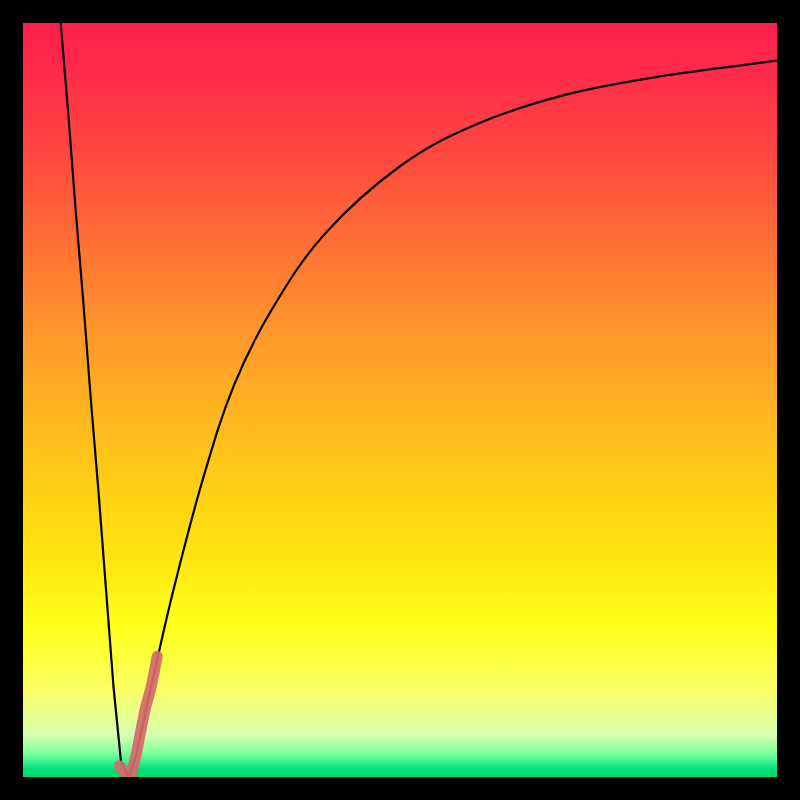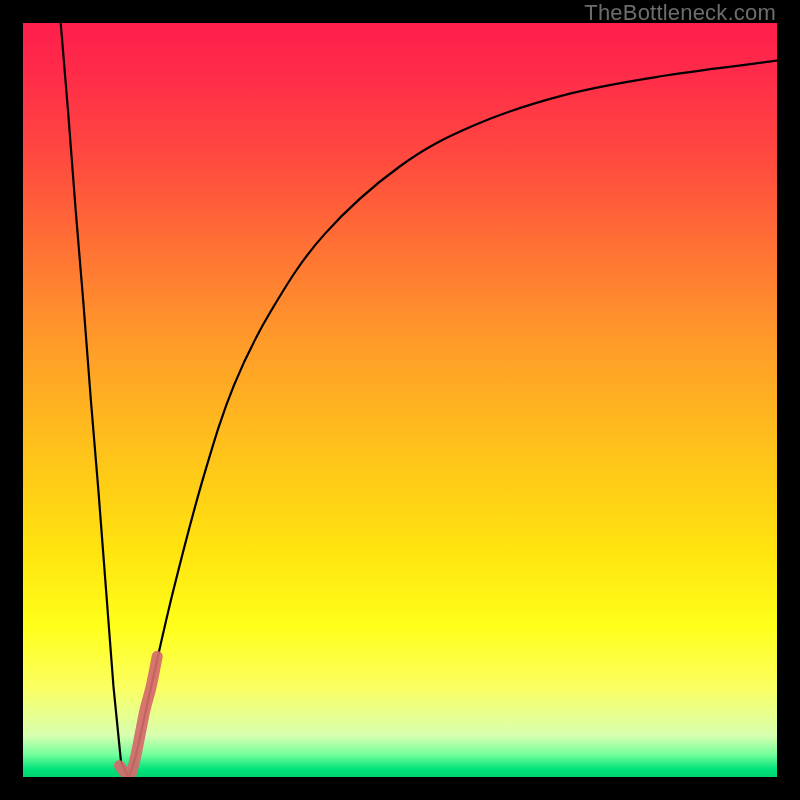--- a/index.html
+++ b/index.html
@@ -67,14 +67,13 @@
 <body>
 
 <div class="frame">
   <div class="plot-area">
     <div class="gradient-bg"></div>
     <svg class="curves" viewBox="0 0 754 754" preserveAspectRatio="none">
       <path id="main-curve" fill="none" stroke="#000000" stroke-width="2.2" stroke-linecap="round" stroke-linejoin="round" d="M 37.70 0.00 L 45.24 90.48 L 52.78 188.50 L 60.32 278.98 L 67.86 377.00 L 75.40 467.48 L 82.94 565.50 L 90.48 663.52 L 98.02 738.92 L 105.56 754.00 C 106.92 749.93, 109.03 747.67, 113.10 731.38 C 117.17 715.09, 121.39 693.38, 128.18 663.52 C 134.97 633.66, 141.30 603.50, 150.80 565.50 C 160.30 527.50, 170.10 489.04, 180.96 452.40 C 191.82 415.76, 198.91 391.78, 211.12 361.92 C 223.33 332.06, 232.53 313.66, 248.82 286.52 C 265.11 259.38, 278.53 236.91, 301.60 211.12 C 324.67 185.33, 349.86 162.94, 377.00 143.26 C 404.14 123.58, 422.54 114.68, 452.40 101.79 C 482.26 88.90, 508.95 80.45, 542.88 71.63 C 576.81 62.81, 602.90 58.89, 640.90 52.78 C 678.90 46.67, 733.64 40.41, 754.00 37.70"></path>
       <path id="highlight-curve" fill="none" stroke="#d46a6a" stroke-width="11" stroke-linecap="round" stroke-linejoin="round" opacity="0.92" d="M 96.51 742.69 C 97.46 743.91, 100.16 747.85, 101.79 749.48 C 103.42 751.10, 104.34 751.74, 105.56 751.74 C 106.78 751.74, 107.22 753.14, 108.58 749.48 C 109.93 745.81, 111.47 738.71, 113.10 731.38 C 114.73 724.05, 116.00 716.90, 117.62 708.76 C 119.25 700.62, 120.25 694.28, 122.15 686.14 C 124.05 678.00, 126.01 673.02, 128.18 663.52 C 130.35 654.02, 133.13 638.79, 134.21 633.36"></path>
     </svg>
   </div>
-  <div class="watermark">TheBottleneck.com</div>
 </div>
 
 </body></html>

